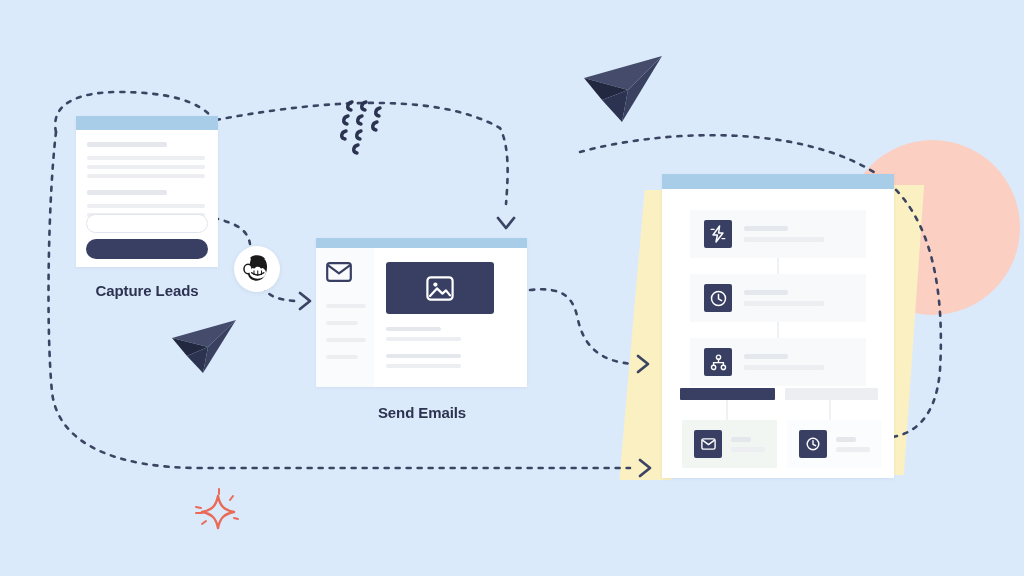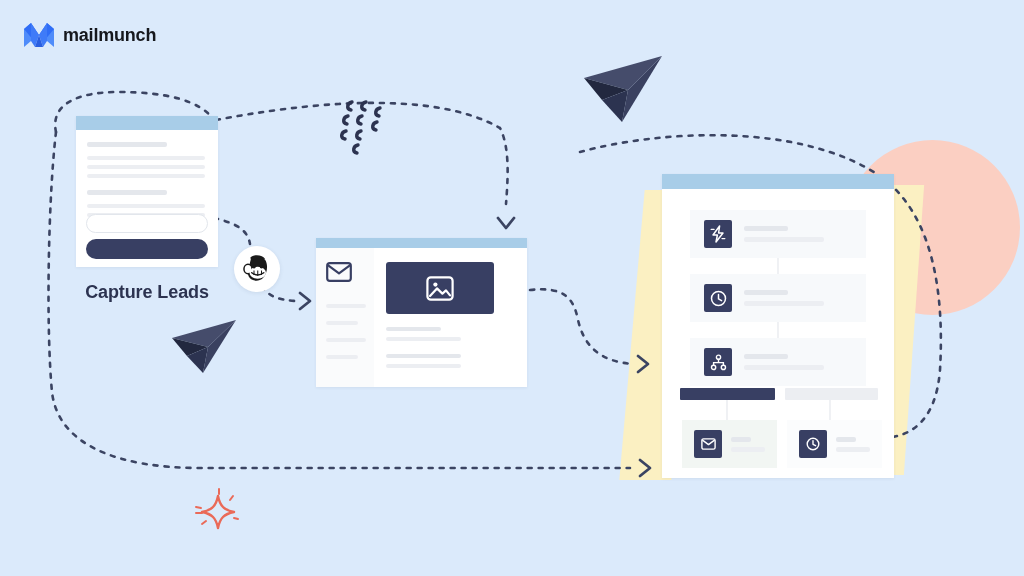--- a/index.html
+++ b/index.html
@@ -88,48 +88,36 @@
     position:absolute; height:48px; display:flex; align-items:center;
   }
   .leaf-ico {
     width:28px; height:28px; background:#383f63; border-radius:2px;
     display:flex; align-items:center; justify-content:center; flex:0 0 auto;
     margin-left:12px;
   }
 
   
   .caption {
-    position:absolute; text-align:center; font-size:18px; font-weight:700;
+    position:absolute; text-align:center; font-size:15px; font-weight:700;
     color:#2c3350; letter-spacing:-0.1px; white-space:nowrap;
   }
 
   
   .chimp-badge {
     position:absolute; left:234px; top:246px; width:46px; height:46px;
     border-radius:50%; background:#fff; display:flex; align-items:center; justify-content:center;
     box-shadow:0 1px 4px rgba(40,55,90,.10);
   }
 </style>
 </head>
 <body>
 
 <div id="stage">
 
-  <div class="brand">
-    <svg class="brand-mark" viewBox="0 0 60 52">
-      <polygon points="0,50 0,14 14,2 14,38" fill="#4f8cfa"></polygon>
-      <polygon points="0,14 14,2 30,26 15,32" fill="#2f6df6"></polygon>
-      <polygon points="14,38 14,2 30,26 22,50" fill="#3f7bf8"></polygon>
-      <polygon points="60,50 60,14 46,2 46,38" fill="#4f8cfa"></polygon>
-      <polygon points="60,14 46,2 30,26 45,32" fill="#2f6df6"></polygon>
-      <polygon points="46,38 46,2 30,26 38,50" fill="#3f7bf8"></polygon>
-      <polygon points="22,50 30,26 38,50" fill="#2a5fe0"></polygon>
-    </svg>
-    <span class="brand-text">mailmunch</span>
-  </div>
 
   <div class="pink-circle"></div>
   <div class="yellow-sheet-left"></div>
   <div class="yellow-sheet"></div>
 
   <svg class="svg-layer">
     <g fill="none" stroke="#3b4462" stroke-width="2.6" stroke-linecap="round" stroke-dasharray="4 7">
 
       <path d="M56,132 C50,104 78,92 118,92 C165,92 200,100 214,120"></path>
       <path d="M56,132 C48,200 46,330 52,392 C58,446 120,468 200,468 L630,468"></path>
@@ -183,20 +171,21 @@
             <path d="M4,20 L11,12.4 L16.4,17.6 L20,14.4 L24,19.4" fill="none" stroke="#fff" stroke-width="2.2" stroke-linecap="round" stroke-linejoin="round"></path>
           </svg>
         </div>
         <div class="line-d" style="width:55px;height:4px;margin-top:13px;"></div>
         <div class="line" style="width:75px;height:4px;margin-top:6px;"></div>
         <div class="line-d" style="width:75px;height:4px;margin-top:13px;"></div>
         <div class="line" style="width:75px;height:4px;margin-top:6px;"></div>
       </div>
     </div>
   </div>
+  <div class="caption" style="left:317px; top:404px; width:210px;">Send Emails</div>
 
   <div class="card" id="card-auto">
     <div class="card-head"></div>
   </div>
 
   <svg class="svg-layer">
     <g stroke="#eceef2" stroke-width="1.6" fill="none">
       <line x1="778" y1="258" x2="778" y2="284"></line>
       <line x1="778" y1="322" x2="778" y2="348"></line>
       <line x1="727" y1="400" x2="727" y2="420"></line>

